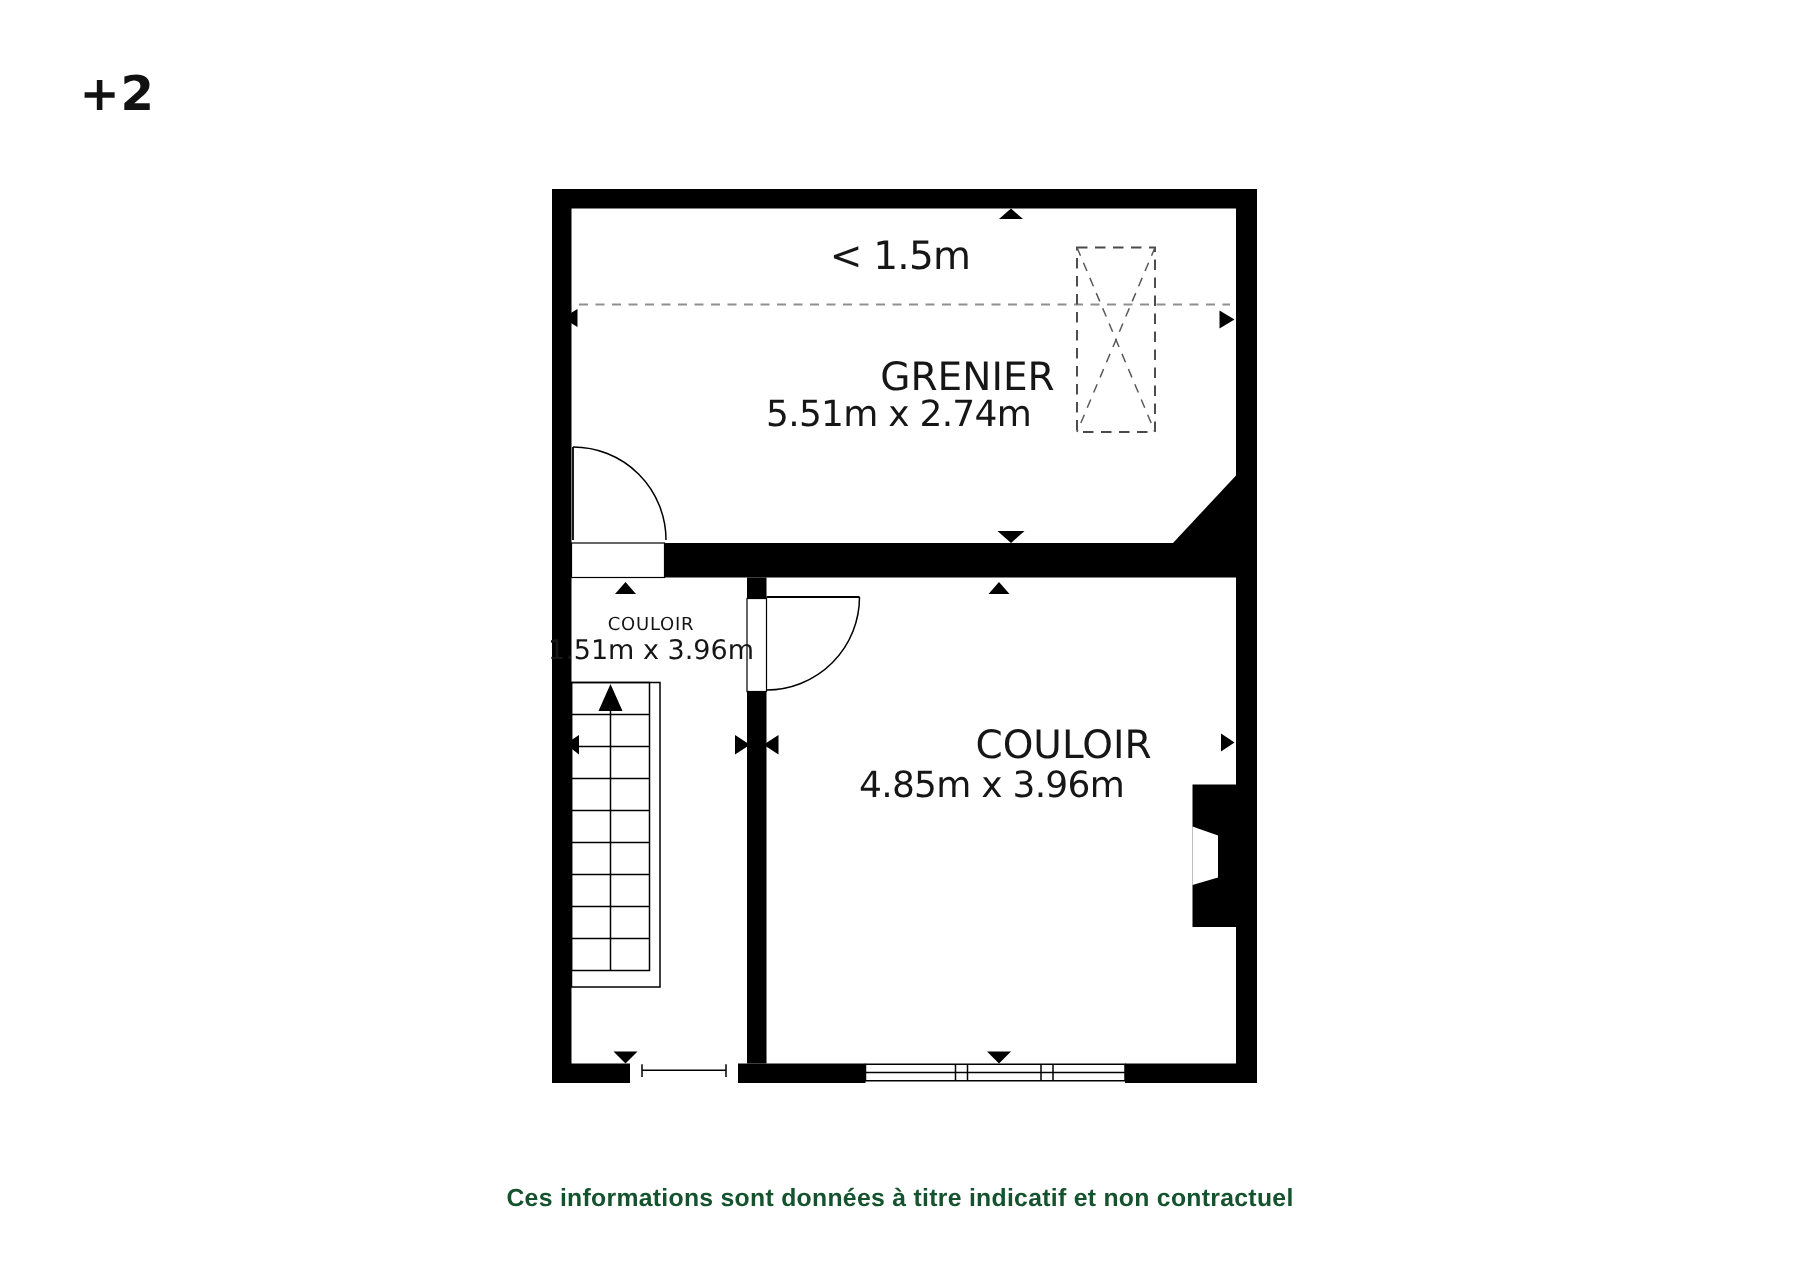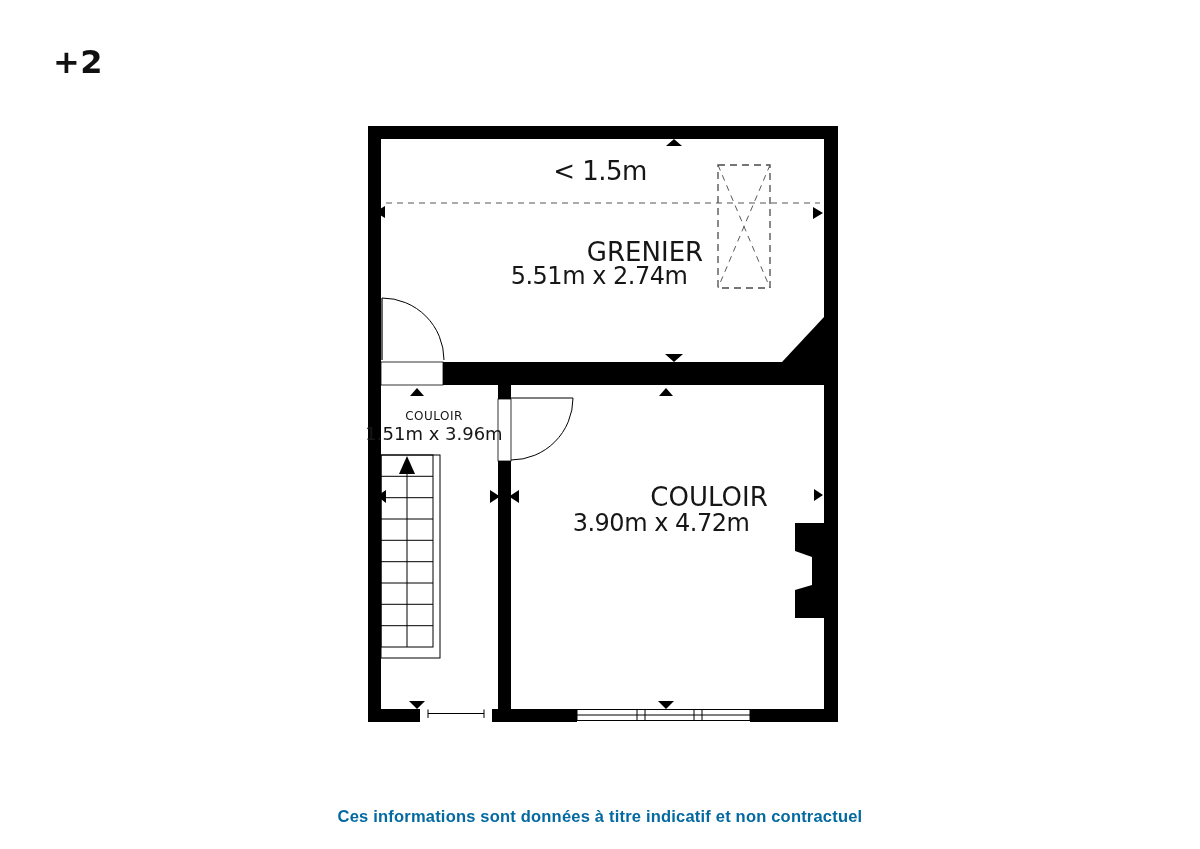--- a/index.html
+++ b/index.html
@@ -42,26 +42,26 @@
   .room-name  { font-size: 26px; letter-spacing: 0px; margin-left: 48px; }
   .room-dims  { font-size: 24px; letter-spacing: -0.5px; }
   .grenier-name { left: 597px; top: 239px; }
   .grenier-dims { left: 599px; top: 264px; }
   .couloir-name { left: 434px; top: 410px; font-size: 12px; letter-spacing: 0.5px; }
   .couloir-dims { left: 434px; top: 425px; font-size: 18px; letter-spacing: 0px; }
   .chambre-name { left: 661px; top: 484px; }
   .chambre-dims { left: 661px; top: 511px; }
   .disclaimer {
     left: 600px;
-    top: 808px;
+    top: 791px;
     font-size: 16.5px;
     font-weight: 600;
     letter-spacing: 0.2px;
     font-family: "Liberation Sans", "DejaVu Sans", sans-serif;
-    color: #0369a1;
+    color: #14532d;
   }
 </style>
 </head>
 <body>
 
 <div class="page">
 
   <svg class="plan-svg" viewBox="0 0 1200 849">
 
     <g>
@@ -158,17 +158,17 @@
 
   <div class="lbl center height-annotation">&lt; 1.5m</div>
 
   <div class="lbl center room-name grenier-name">GRENIER</div>
   <div class="lbl center room-dims grenier-dims">5.51m x 2.74m</div>
 
   <div class="lbl center couloir-name">COULOIR</div>
   <div class="lbl center couloir-dims">1.51m x 3.96m</div>
 
   <div class="lbl center room-name chambre-name">COULOIR</div>
-  <div class="lbl center room-dims chambre-dims">3.90m x 4.72m</div>
+  <div class="lbl center room-dims chambre-dims">4.85m x 3.96m</div>
 
   <div class="lbl center disclaimer">Ces informations sont données à titre indicatif et non contractuel</div>
 
 </div>
 
 </body></html>

